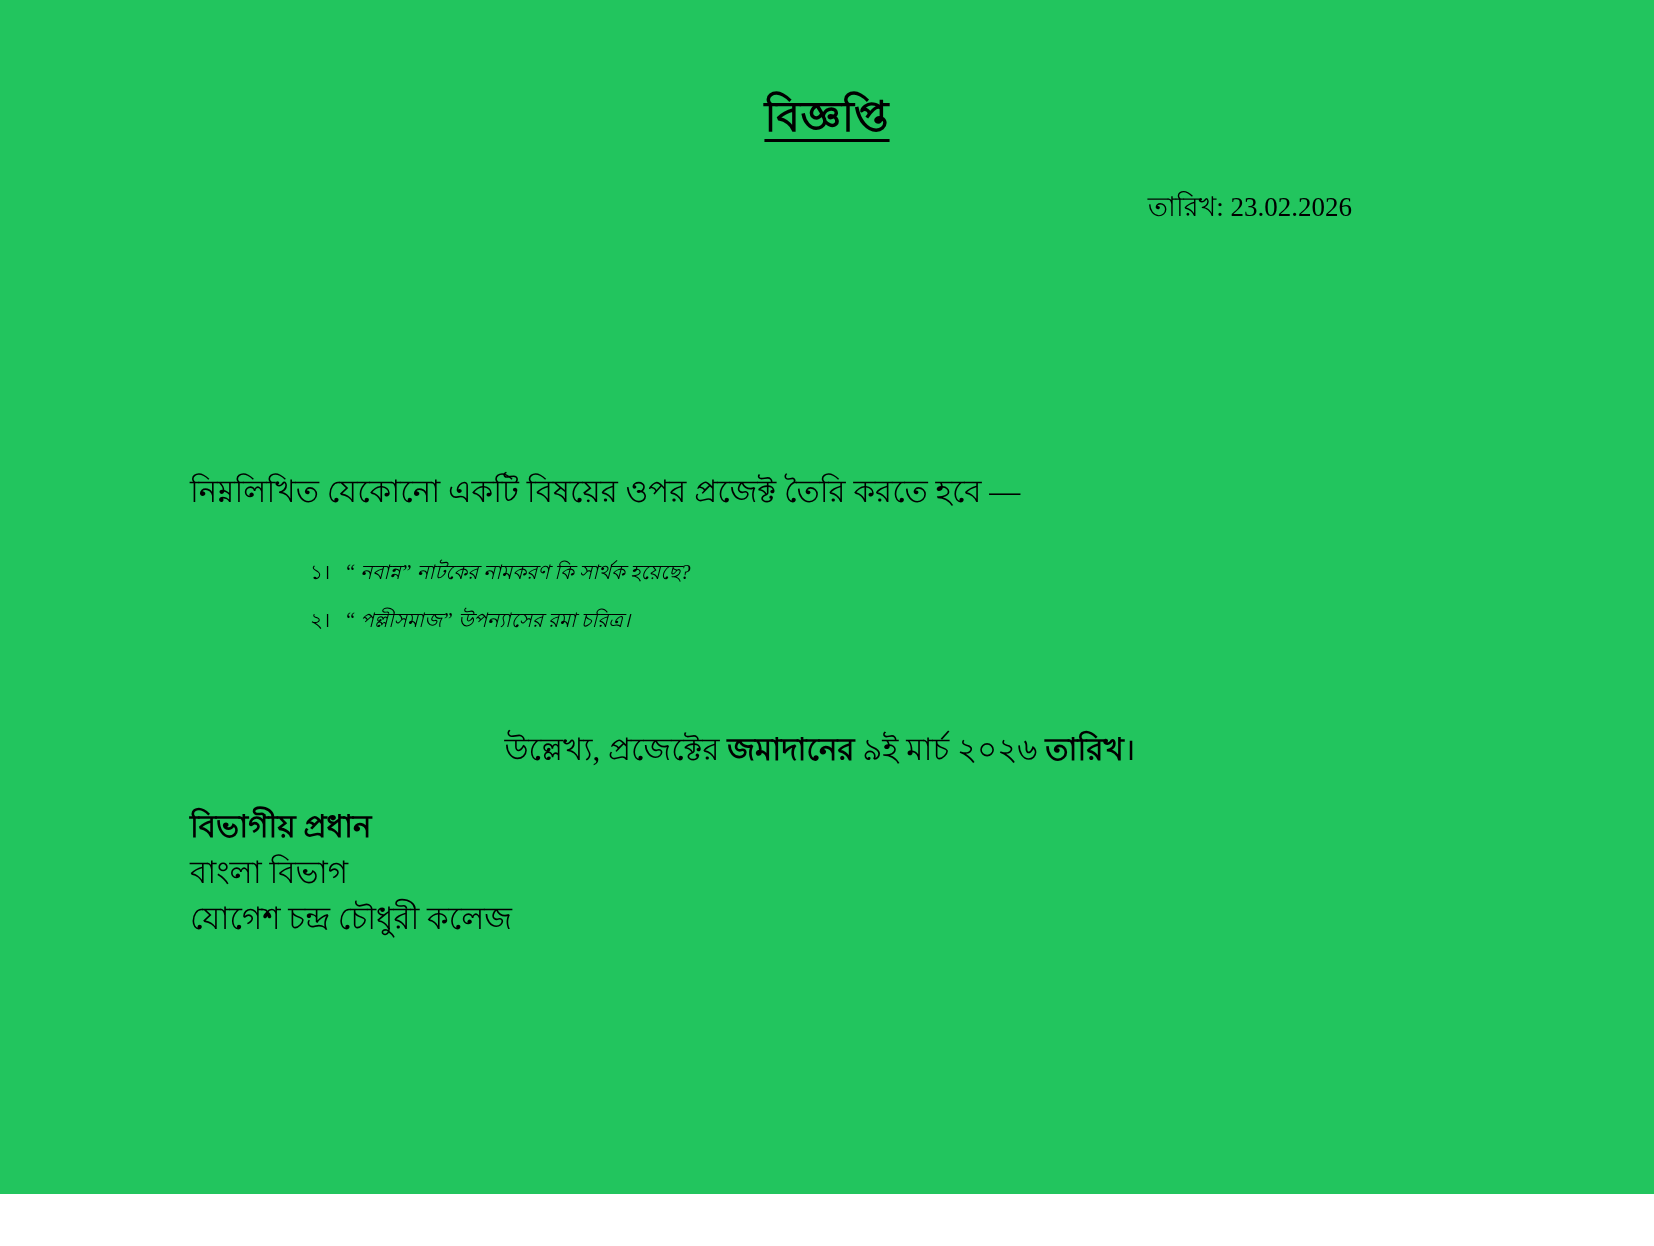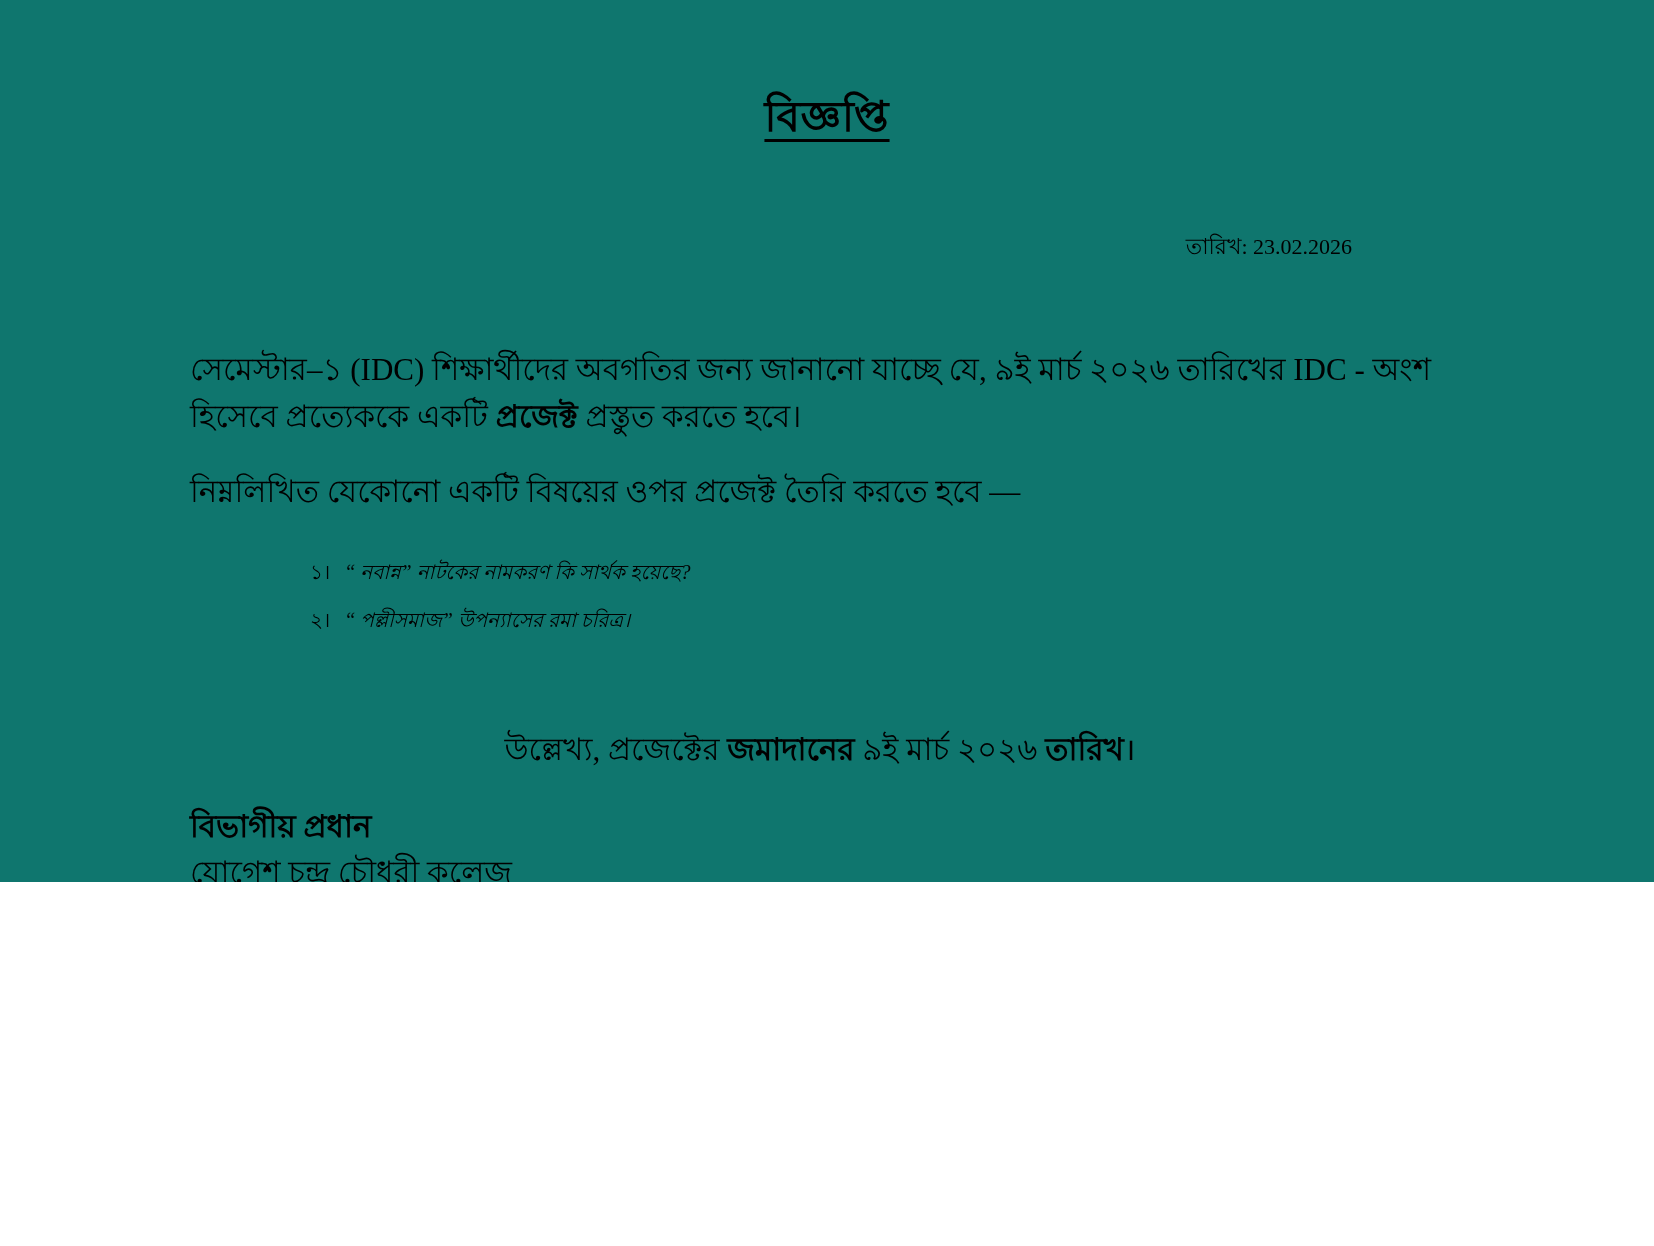--- a/index.html
+++ b/index.html
@@ -6,43 +6,42 @@
   html, body {
     width: 1654px;
     height: 1246px;
     background: #ffffff;
     font-family: "Liberation Serif", "DejaVu Serif", serif;
     color: #000000;
   }
   .page {
     position: relative;
     width: 1654px;
-    height: 882px;
-    background: #0f766e;
+    height: 1194px;
+    background: #22c55e;
     overflow: hidden;
   }
   .doc-title {
     position: absolute;
     top: 84px;
     left: 0;
     width: 100%;
     text-align: center;
     font-size: 42px;
     font-weight: bold;
     text-decoration: underline;
     text-underline-offset: 8px;
     text-decoration-thickness: 3px;
     letter-spacing: 1px;
   }
   .date-line {
     position: absolute;
     top: 186px;
     right: 302px;
-    font-size: 22px;
-    margin-top: 43px;
+    font-size: 27px;
   }
   .para {
     position: absolute;
     left: 190px;
     font-size: 31px;
     line-height: 47px;
   }
   .para1 { top: 346px; width: 1260px; text-align: left; }
   .para2 { top: 468px; width: 1260px; }
   .topic-list {
@@ -72,38 +71,35 @@
 </style>
 </head>
 <body>
 
 <div class="page">
 
   <div class="doc-title">বিজ্ঞপ্তি</div>
 
   <div class="date-line">তারিখ: 23.02.2026</div>
 
-  <div class="para para1">
-    <span>সেমেস্টার–১ (IDC) শিক্ষার্থীদের অবগতির জন্য জানানো যাচ্ছে যে, ৯ই মার্চ ২০২৬ তারিখের IDC - অংশ হিসেবে প্রত্যেককে একটি </span><span class="bold">প্রজেক্ট</span><span> প্রস্তুত করতে হবে।</span>
-  </div>
 
   <div class="para para2">নিম্নলিখিত যেকোনো একটি বিষয়ের ওপর প্রজেক্ট তৈরি করতে হবে —</div>
 
   <div class="topic-list">
     <div class="topic-item">
       <span class="num">১।</span><span class="topic-text">“ নবান্ন”  নাটকের নামকরণ কি সার্থক হয়েছে?</span>
     </div>
     <div class="topic-item">
       <span class="num">২।</span><span class="topic-text">“ পল্লীসমাজ”  উপন্যাসের রমা চরিত্র।</span>
     </div>
   </div>
 
   <div class="para para3">
     <span>উল্লেখ্য, প্রজেক্টের </span><span class="bold">জমাদানের</span><span> ৯ই মার্চ ২০২৬ </span><span class="bold">তারিখ</span><span>।</span>
   </div>
 
   <div class="signature">
     <span class="sig-line bold">বিভাগীয় প্রধান</span>
+    <span class="sig-line">বাংলা বিভাগ</span>
     <span class="sig-line">যোগেশ চন্দ্র চৌধুরী কলেজ</span>
-    <span class="sig-line">বাংলা বিভাগ</span>
   </div>
 
 </div>
 
 </body></html>

